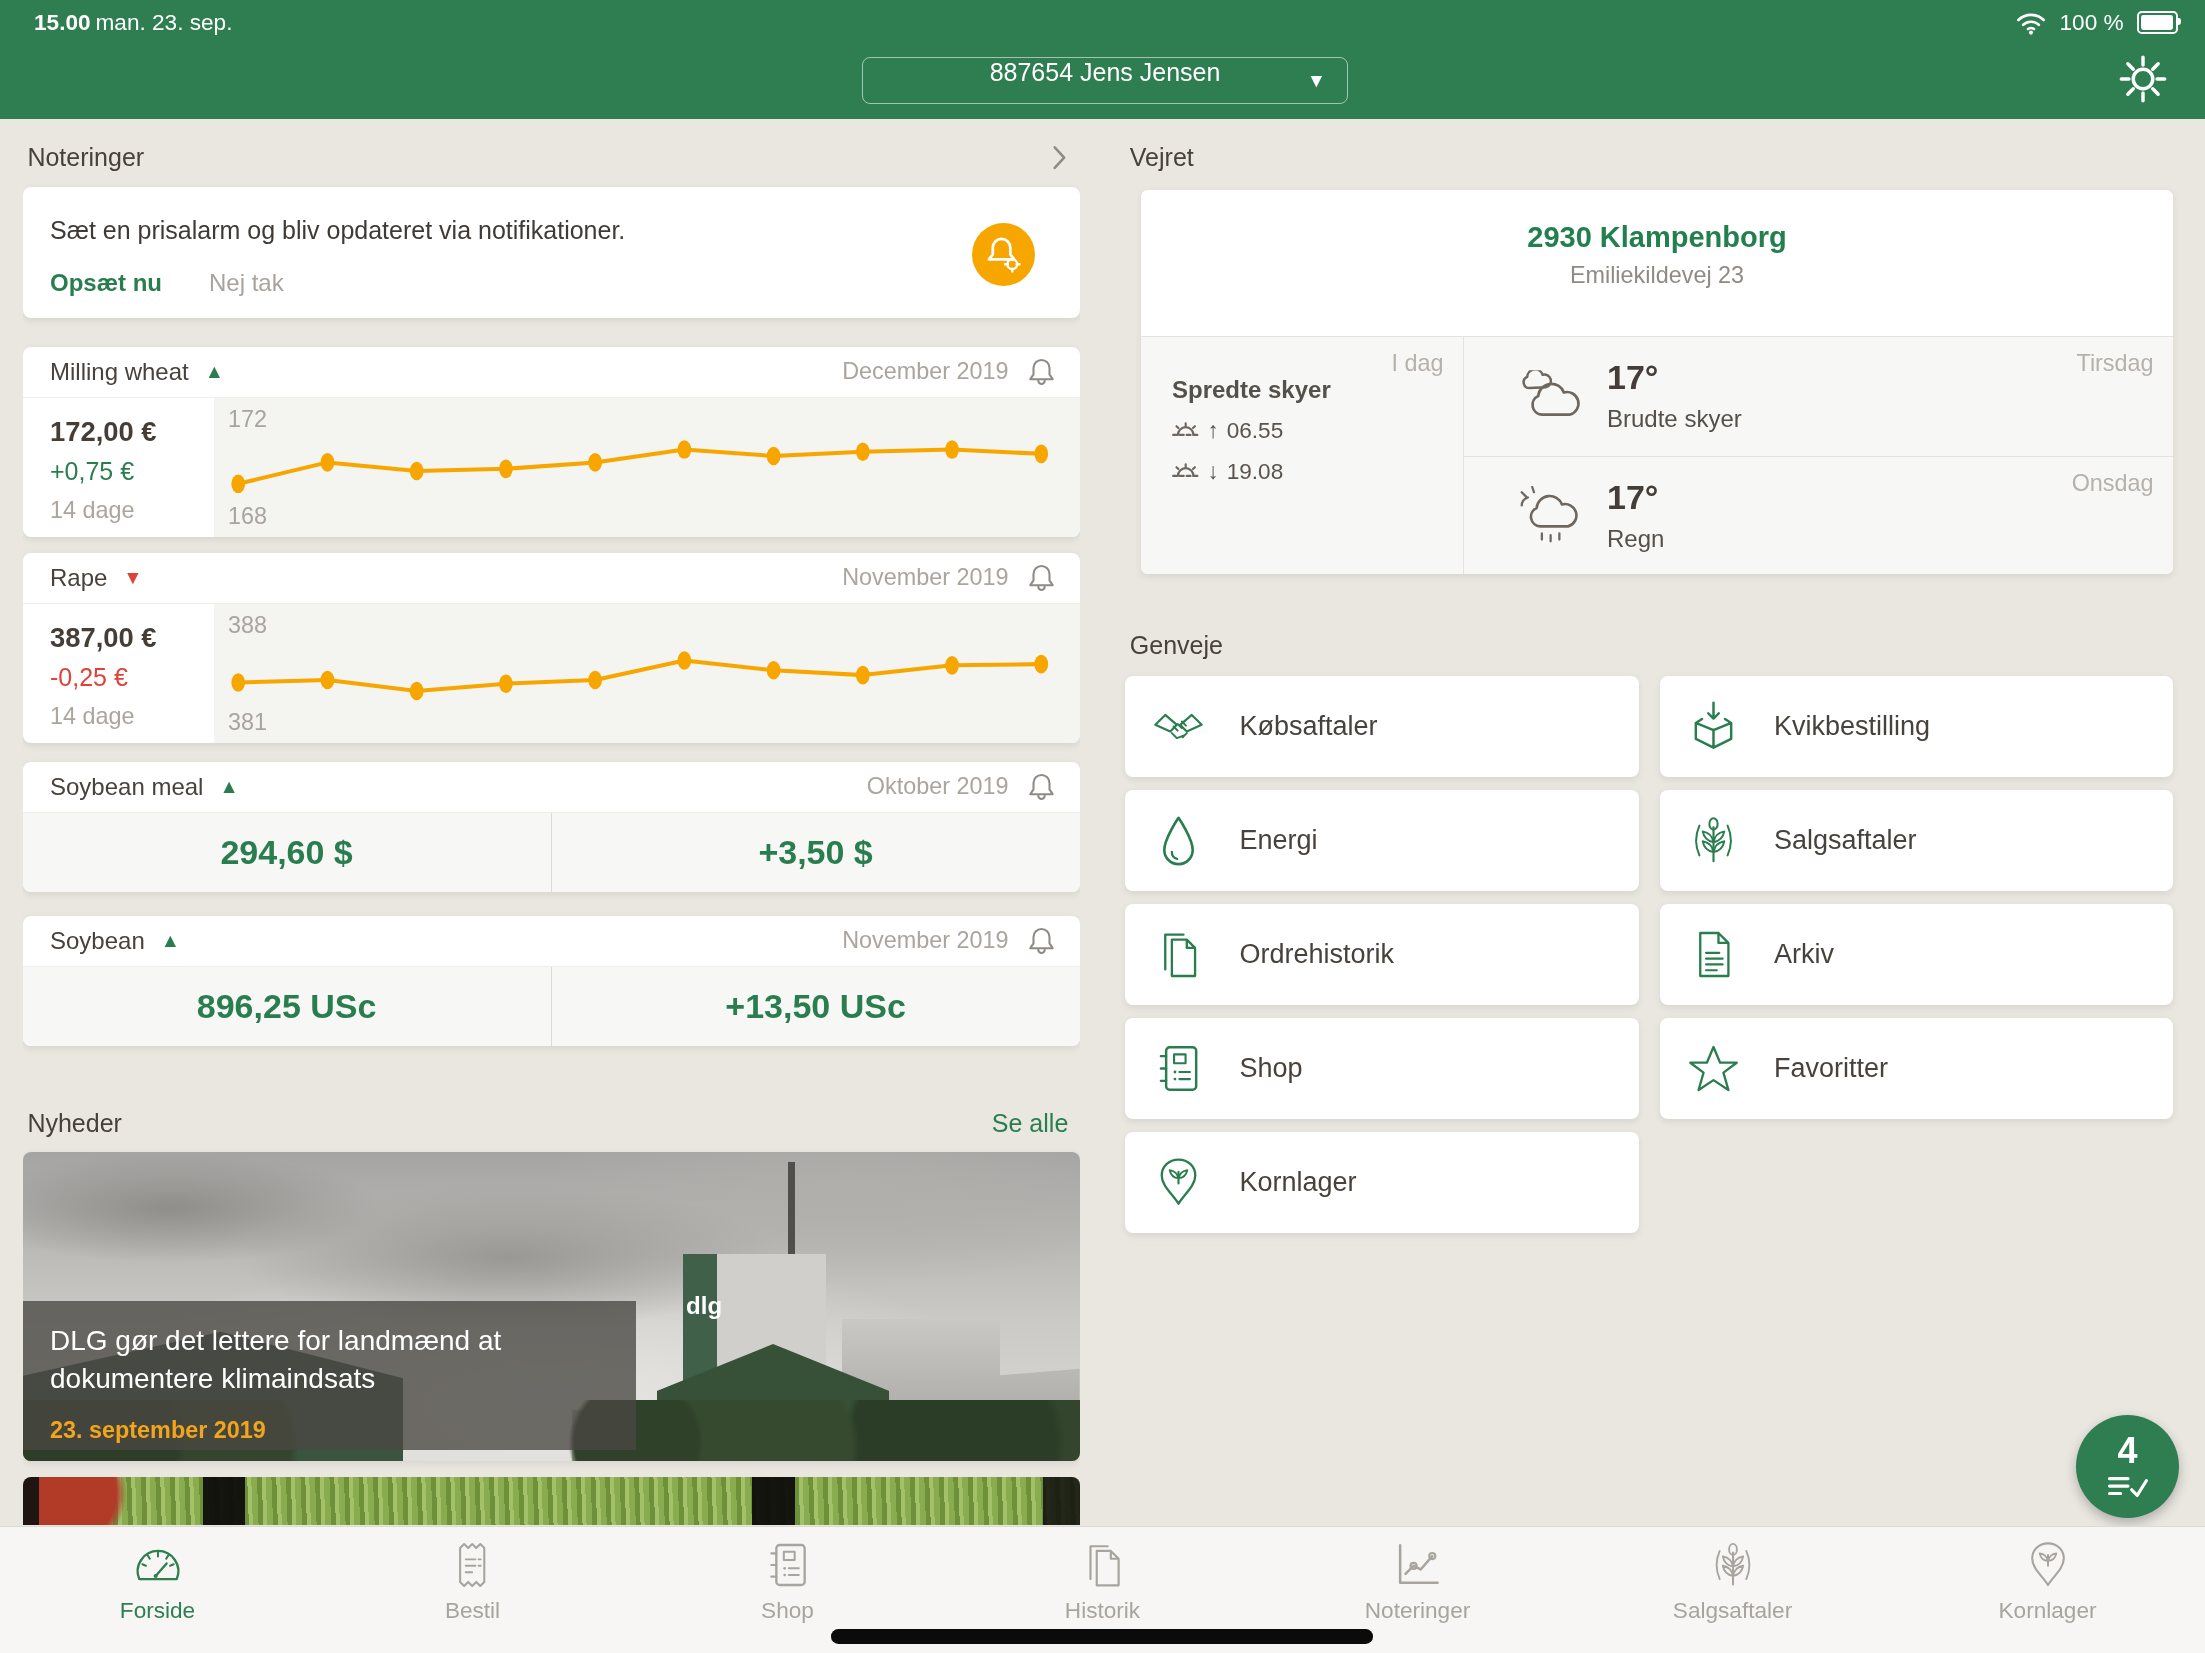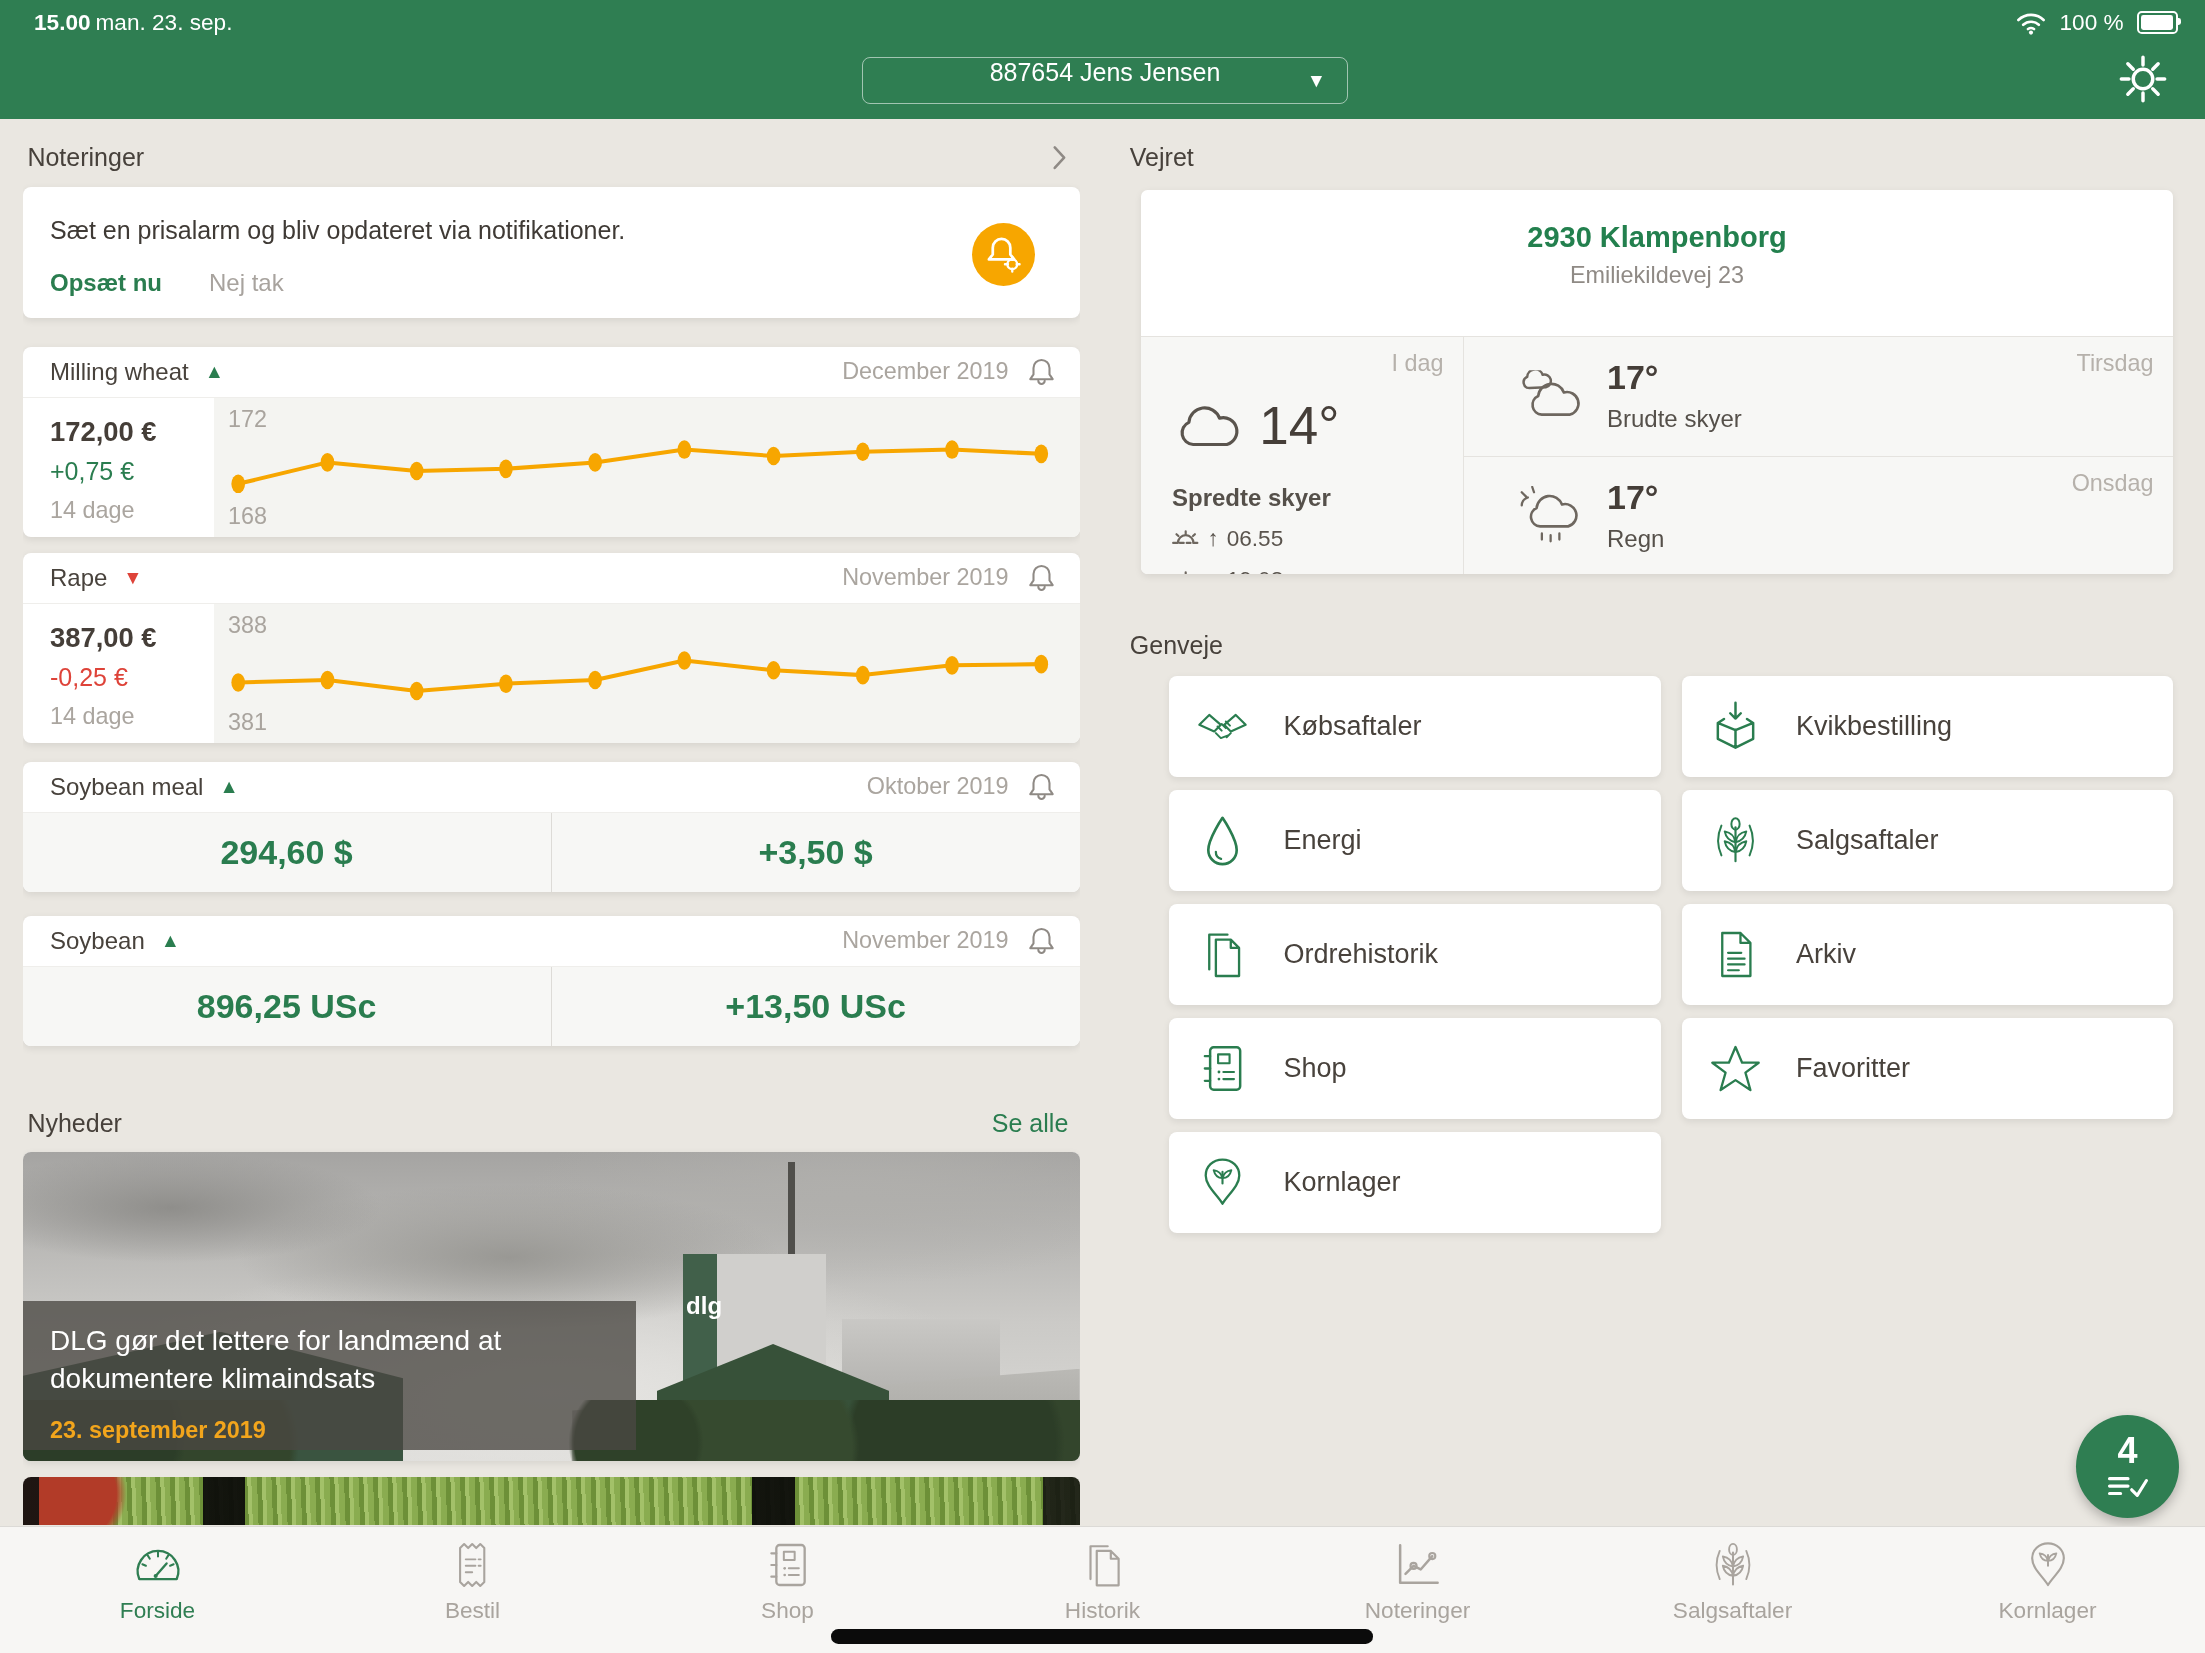--- a/index.html
+++ b/index.html
@@ -122,21 +122,21 @@
   .sunrow{display:flex;align-items:center;gap:8px;margin-top:14.5px;font-size:22.6px;color:#5a544d;}
   .sunrow .sun-ic{color:#6e675f;}
   .wx-fore{flex:1;display:flex;flex-direction:column;}
   .fore-cell{flex:1;position:relative;padding:21px 0 0 53px;box-sizing:border-box;}
   .fore-cell.second{border-top:0.8px solid #e5e3df;}
   .fore-main{display:flex;align-items:center;gap:21px;color:#6e675f;}
   .fore-temp{font-size:34px;font-weight:700;color:#453e38;}
   .fore-cond{font-size:24px;color:#55504a;margin-top:8px;}
 
   
-  .gv-grid{margin-top:16px;display:grid;grid-template-columns:1fr 1fr;column-gap:21px;row-gap:13px;margin-left:44px;}
+  .gv-grid{margin-top:16px;display:grid;grid-template-columns:1fr 1fr;column-gap:21px;row-gap:13px;}
   .gv-card{height:101px;display:flex;align-items:center;padding-left:27.4px;box-sizing:border-box;cursor:pointer;}
   .gv-icon{width:53px;height:53px;color:#2a7d4f;flex:0 0 auto;}
   .gv-label{font-size:27px;color:#48423c;margin-left:34px;}
 
   
   .fab{position:absolute;left:2076px;top:1415px;width:103px;height:103px;border-radius:50%;background:#2f7e52;
        box-shadow:0 4.8px 11.3px rgba(0,0,0,.25);display:flex;flex-direction:column;align-items:center;justify-content:center;
        color:#fff;cursor:pointer;gap:4.8px;}
   .fab-count{font-size:36px;font-weight:700;line-height:1;}
 
@@ -447,26 +447,20 @@
     </div>
 
     <div class="card wx-card">
       <div class="wx-top">
         <div class="wx-loc">2930 Klampenborg</div>
         <div class="wx-addr">Emiliekildevej 23</div>
       </div>
       <div class="wx-body">
         <div class="wx-today">
           <span class="wx-daylab">I dag</span>
-          <div class="wx-now">
-            <svg class="ic" width="76" height="55" viewBox="0 0 94 68">
-                <use href="#i-cloud"></use>
-              </svg>
-            <span class="wx-temp-big">14°</span>
-          </div>
           <div class="wx-cond">Spredte skyer</div>
           <div class="sunrow">
             <svg class="ic sun-ic" width="27.4" height="20" viewBox="0 0 34 25">
                 <use href="#i-sunh"></use>
               </svg>
             <span>↑</span>
             <span>06.55</span>
           </div>
           <div class="sunrow">
             <svg class="ic sun-ic" width="27.4" height="20" viewBox="0 0 34 25">

